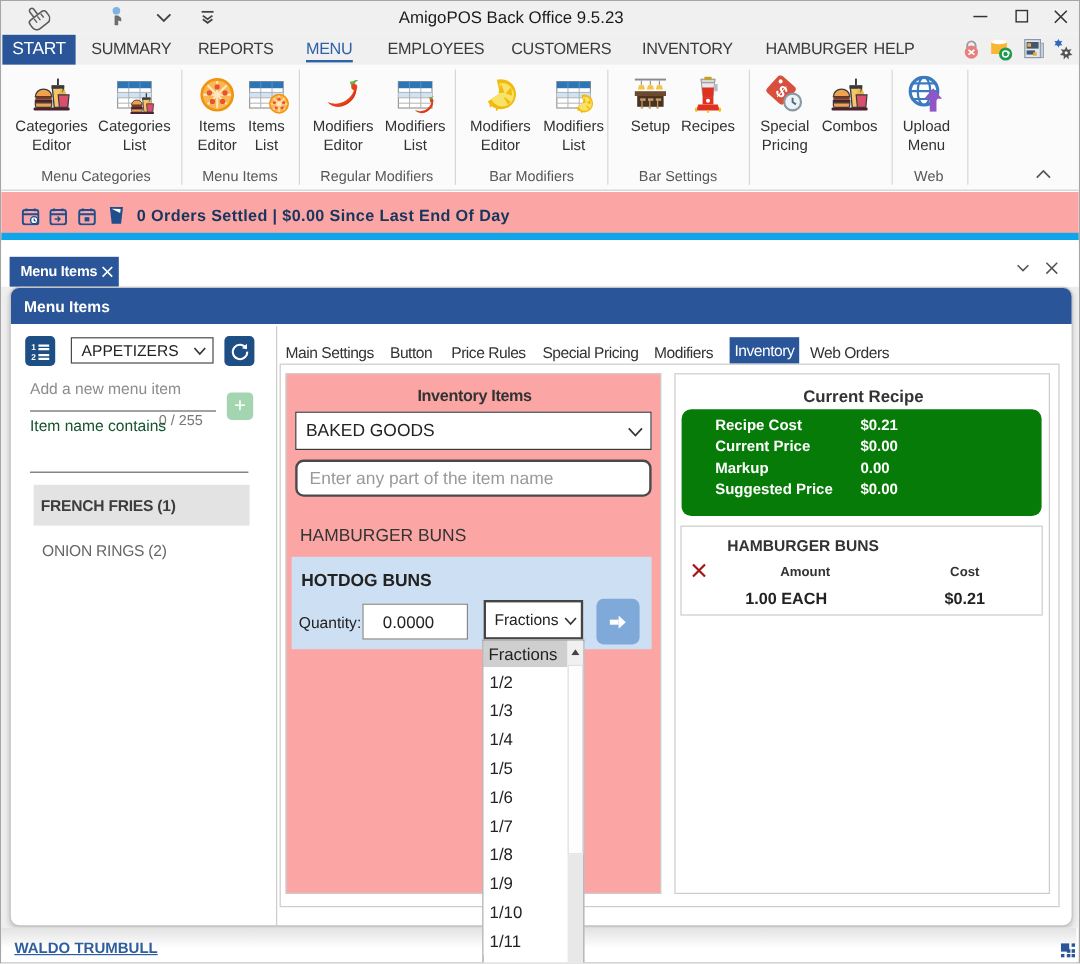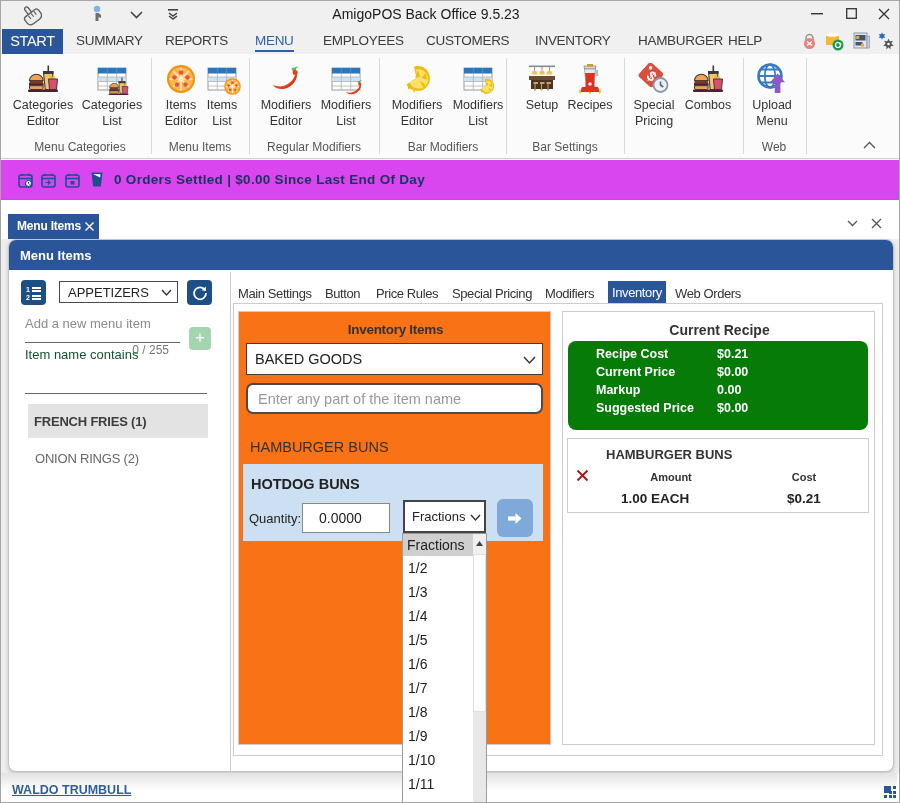--- a/index.html
+++ b/index.html
@@ -274,21 +274,21 @@
   <div class="glab" style="left:139px;width:120px;">Menu Items</div>
   <div class="glab" style="left:253px;width:120px;">Regular Modifiers</div>
   <div class="glab" style="left:382px;width:120px;">Bar Modifiers</div>
   <div class="glab" style="left:504px;width:120px;">Bar Settings</div>
   <div class="glab" style="left:713px;width:120px;">Web</div>
   <svg class="ic" style="left:862px;top:87px;" width="13" height="8" viewBox="0 0 13 8">
         <path d="M1 7 L6.5 1.5 L12 7" fill="none" stroke="#555" stroke-width="1.4"></path>
       </svg>
 </div>
 
-<div class="abs" style="left:0;top:159px;width:898px;height:40px;background:#d946ef;border-bottom:1px solid #0ea5e9;">
+<div class="abs" style="left:0;top:159px;width:898px;height:40px;background:#fca5a5;border-bottom:6px solid #0ea5e9;">
   <svg class="ic" style="left:17px;top:13px;" width="15" height="15" viewBox="0 0 15 15">
     <rect x="1" y="2" width="13" height="12" rx="2" fill="none" stroke="#1f4e8c" stroke-width="1.6"></rect>
     <path d="M1 5.5 H14 M4 0.8 V3 M11 0.8 V3" stroke="#1f4e8c" stroke-width="1.6"></path>
     <circle cx="10.5" cy="10.5" r="3" fill="#fdfdfd" stroke="#1f4e8c" stroke-width="1.2"></circle>
     <path d="M10.5 9 v1.6 l1.2 0.8" stroke="#1f4e8c" stroke-width="1" fill="none"></path>
   </svg>
   <svg class="ic" style="left:40px;top:13px;" width="15" height="15" viewBox="0 0 15 15">
     <rect x="1" y="2" width="13" height="12" rx="2" fill="none" stroke="#1f4e8c" stroke-width="1.6"></rect>
     <path d="M1 5.5 H14 M4 0.8 V3 M11 0.8 V3" stroke="#1f4e8c" stroke-width="1.6"></path>
     <path d="M4.5 9.5 h4 m-1.5 -2 l2 2 -2 2" stroke="#1f4e8c" stroke-width="1.2" fill="none"></path>
@@ -361,21 +361,21 @@
 
   <div class="abs" style="left:229px;top:46px;font-size:13px;letter-spacing:-0.4px;color:#333;">Main Settings</div>
   <div class="abs" style="left:316px;top:46px;font-size:13px;letter-spacing:-0.4px;color:#333;">Button</div>
   <div class="abs" style="left:367px;top:46px;font-size:13px;letter-spacing:-0.4px;color:#333;">Price Rules</div>
   <div class="abs" style="left:443px;top:46px;font-size:13px;letter-spacing:-0.4px;color:#333;">Special Pricing</div>
   <div class="abs" style="left:536px;top:46px;font-size:13px;letter-spacing:-0.4px;color:#333;">Modifiers</div>
   <div class="abs" style="left:599px;top:41px;width:58px;height:23px;background:#2a5699;color:#fff;font-size:13px;letter-spacing:-0.4px;text-align:center;line-height:23px;">Inventory</div>
   <div class="abs" style="left:666px;top:46px;font-size:13px;letter-spacing:-0.4px;color:#333;">Web Orders</div>
   <div class="abs" style="left:224px;top:63px;width:650px;height:453px;border:1px solid #ccc;background:#fff;"></div>
 
-  <div class="abs" style="left:229px;top:71px;width:313px;height:434px;border:1px solid #ccc;background:#f97316;">
+  <div class="abs" style="left:229px;top:71px;width:313px;height:434px;border:1px solid #ccc;background:#fca5a5;">
     <div class="abs" style="left:0;top:10px;width:313px;text-align:center;font-size:13.5px;letter-spacing:-0.3px;font-weight:bold;color:#333;">Inventory Items</div>
     <div class="abs" style="left:7px;top:31px;width:297px;height:32px;border:1px solid #3c3c3c;background:#fff;">
       <span style="position:absolute;left:8px;top:7px;font-size:14.5px;color:#222;">BAKED GOODS</span>
       <svg class="ic" style="left:276px;top:12px;" width="13" height="9" viewBox="0 0 13 9">
             <path d="M1 1 L6.5 7 L12 1" fill="none" stroke="#333" stroke-width="1.4"></path>
           </svg>
     </div>
     <div class="abs" style="left:7px;top:71px;width:297px;height:31px;border:2px solid #4a4a4a;border-radius:7px;background:#fff;">
       <span style="position:absolute;left:10px;top:6px;font-size:14.5px;color:#999;">Enter any part of the item name</span>
     </div>

